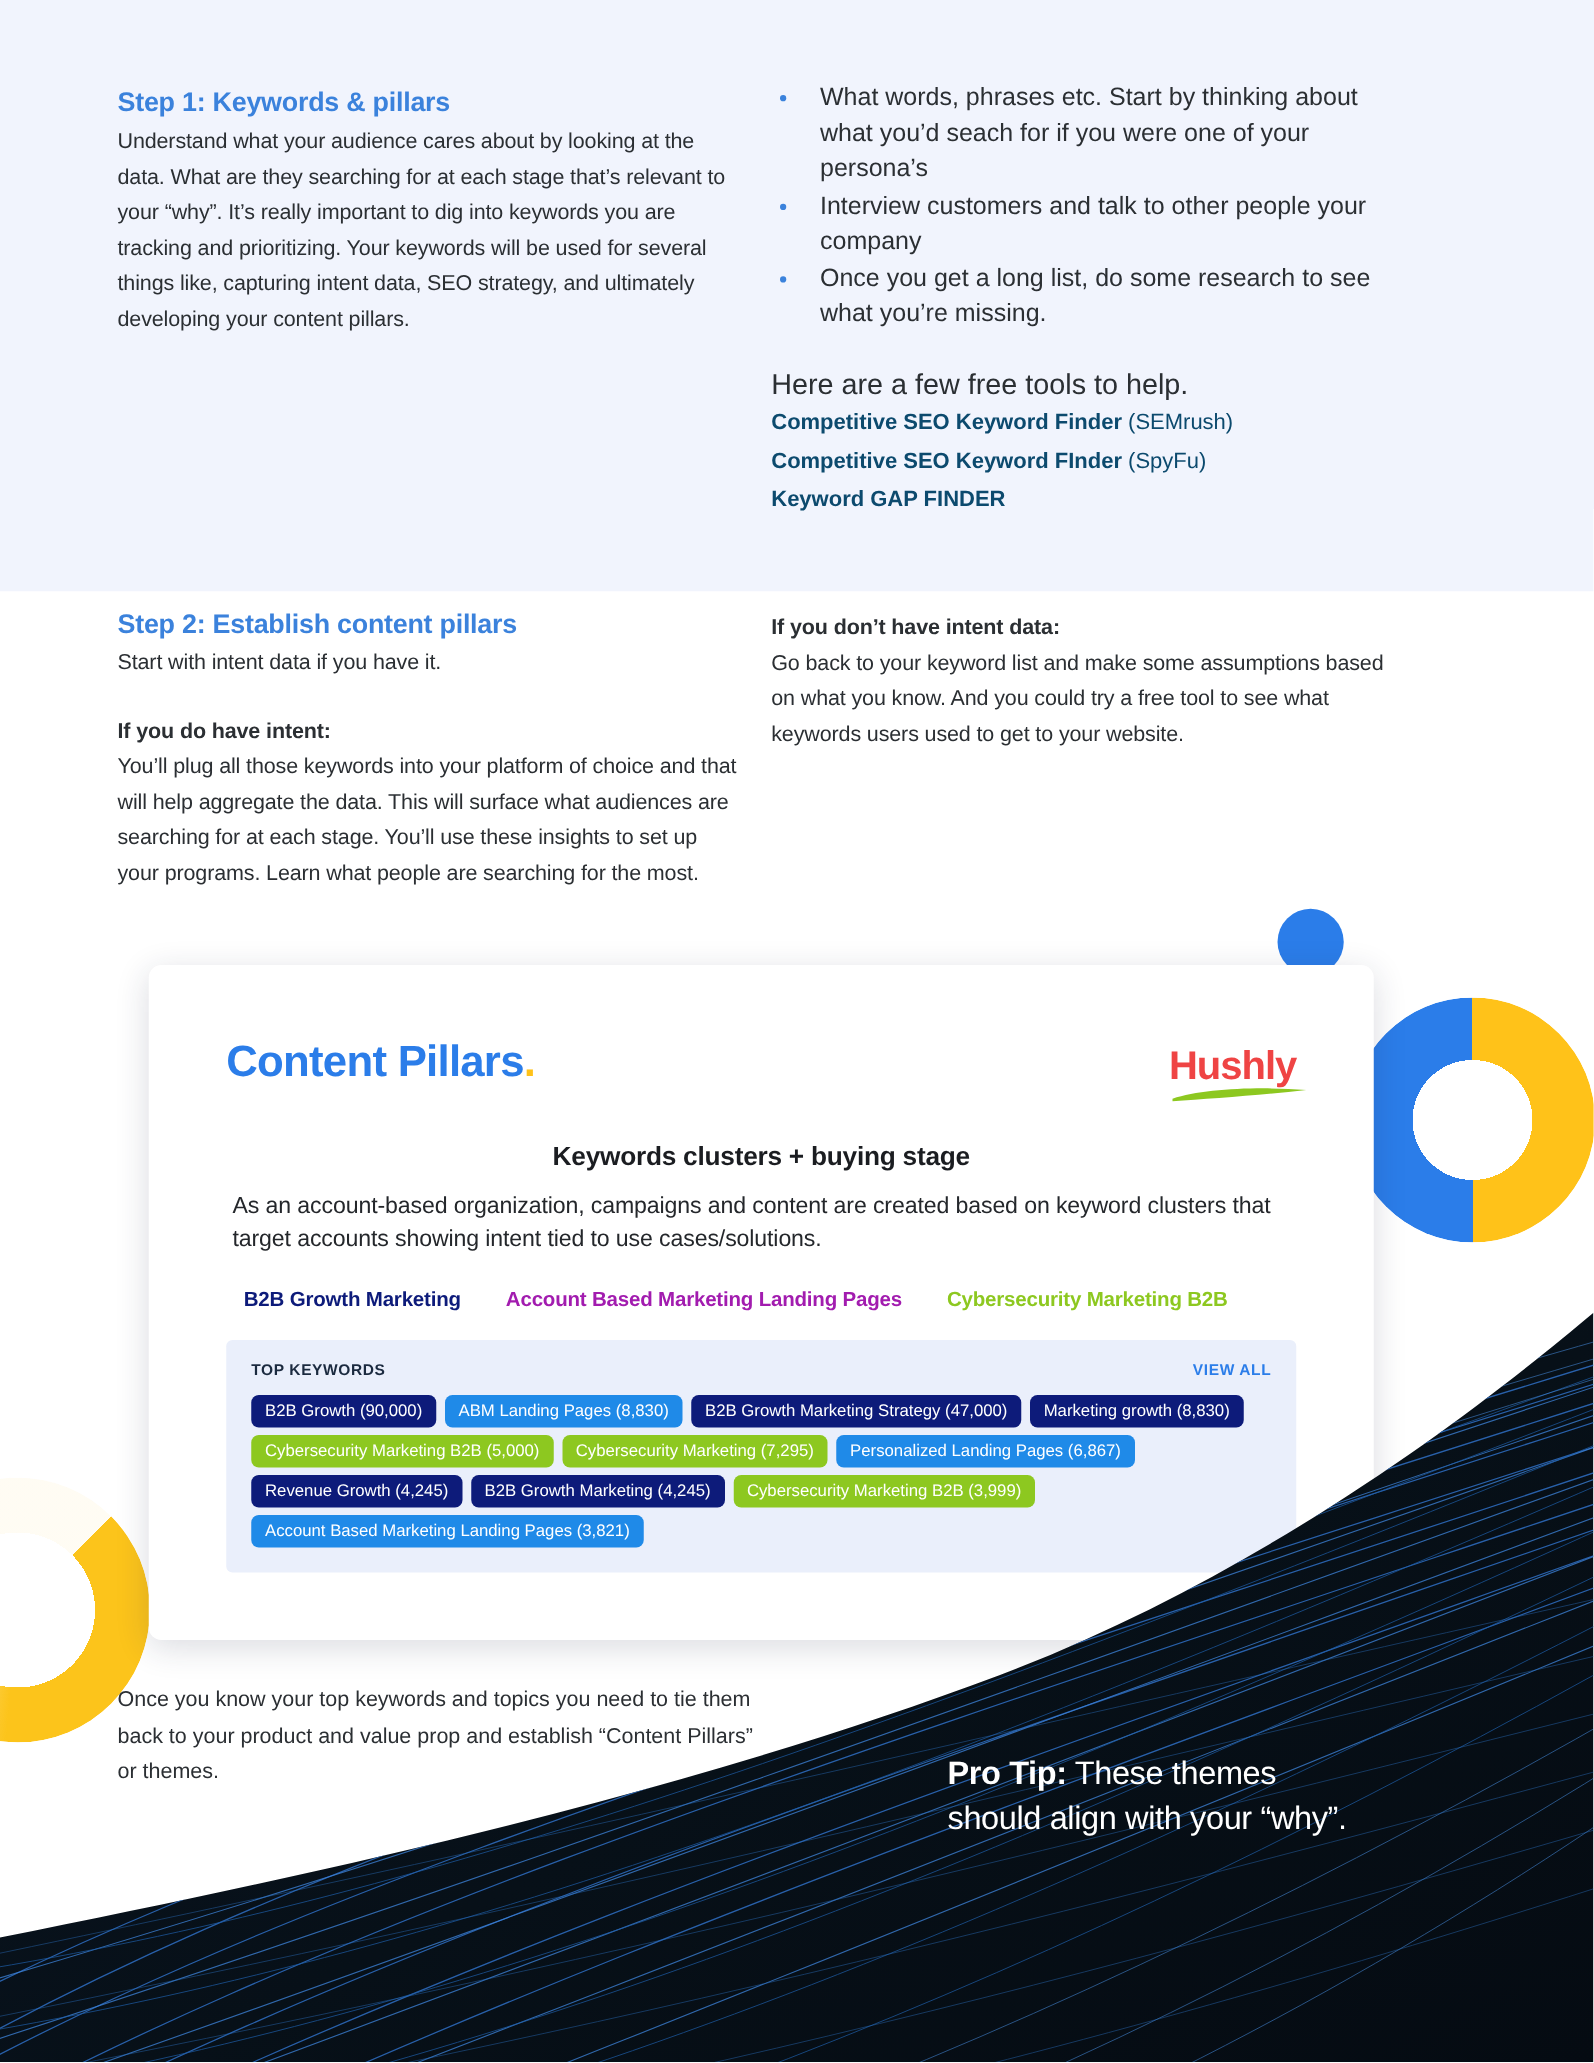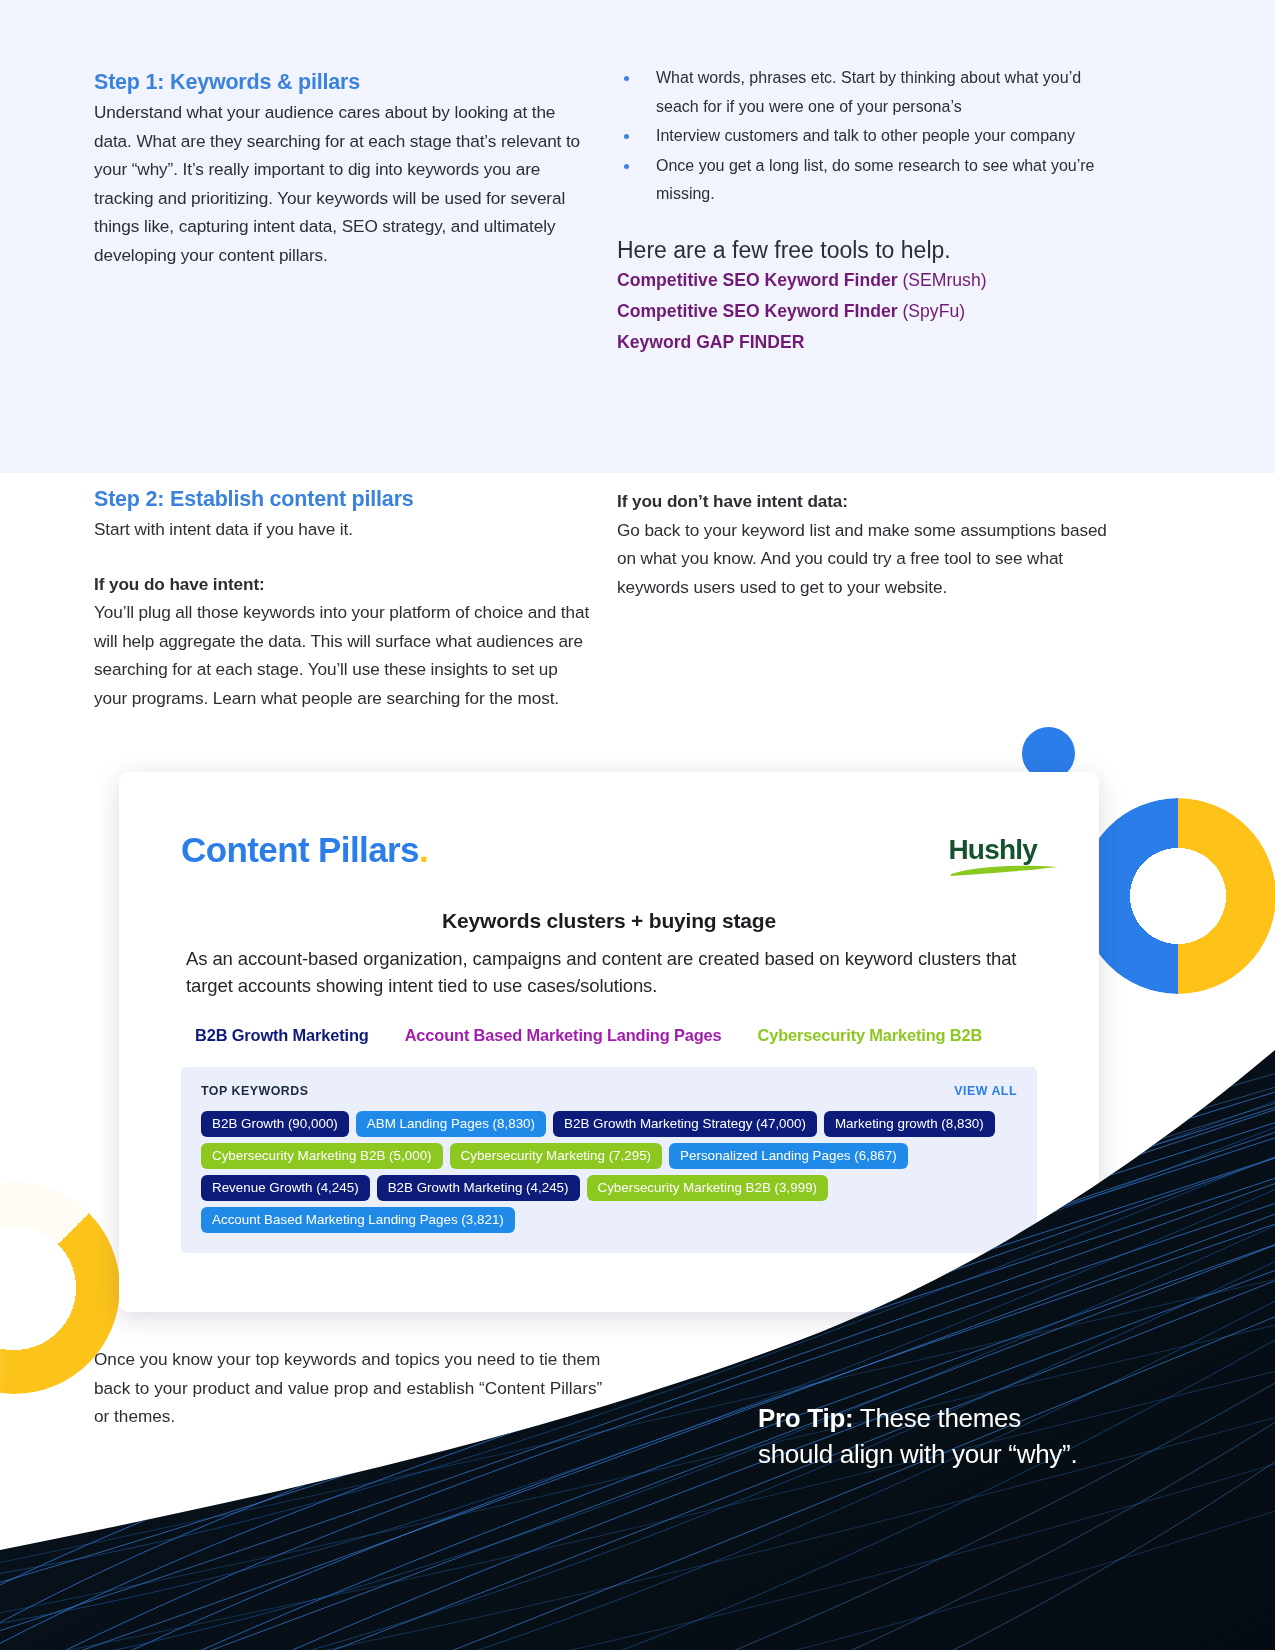--- a/index.html
+++ b/index.html
@@ -67,54 +67,54 @@
     letter-spacing: -0.1px;
   }
   p.body + p.body { margin-top: 26px; }
   .bold-lead { font-weight: bold; color:#1c1f23; }
 
   ul.bullets { list-style: none; }
   ul.bullets li {
     position: relative;
     padding-left: 39px;
     color: #2b2f33;
-    font-size: 16px;
+    font-size: 20px;
     line-height: 28.5px;
     margin-bottom: 1px;
   }
   ul.bullets li::before {
     content: "";
     position: absolute; left: 7px; top: 12px;
     width: 5px; height: 5px; border-radius: 50%;
     background: #3b82dc;
   }
 
   .tools { margin-top: 27px; }
   .tools .lead { font-size: 23px; line-height: 28.5px; color:#2b2f33; }
-  .tools .tool-line { font-size: 17.6px; line-height: 29px; color:#701a75; margin-top: 2px; }
+  .tools .tool-line { font-size: 17.6px; line-height: 29px; color:#0c4a6e; margin-top: 2px; }
   .tools .tool-line b { font-weight: bold; }
   .tools .tool-line span.vendor { font-weight: normal; }
 
   
   .card {
     position: absolute; left: 119px; top: 772px;
     width: 980px; height: 540px;
     background: #ffffff;
     border-radius: 10px;
     box-shadow: 0 6px 26px rgba(30,40,70,0.16);
     padding: 58px 62px 0 62px;
   }
   .card-head { display: flex; align-items: flex-start; justify-content: space-between; }
   .card-title {
     font-size: 35px; font-weight: bold; color: #2b7de9; letter-spacing: -0.6px;
   }
   .card-title .dot { color: #ffc219; }
 
   .logo { position: relative; padding-bottom: 9px; margin-top: 4px; }
-  .logo-word { font-size: 28px; font-weight: bold; color: #14532d; letter-spacing: -0.8px; }
+  .logo-word { font-size: 32px; font-weight: bold; color: #ef4444; letter-spacing: -0.8px; }
   .logo-swoosh { position: absolute; left: 2px; bottom: -2px; width: 110px; height: 12px; }
 
   .card-sub {
     margin-top: 34px;
     font-size: 21px; font-weight: bold; color: #1b1d21; letter-spacing: -0.2px; text-align: center;
   }
   .card-desc {
     margin-top: 12px; margin-left: 5px;
     font-size: 18.5px; line-height: 27px; color: #24272b; letter-spacing: -0.1px;
   }

